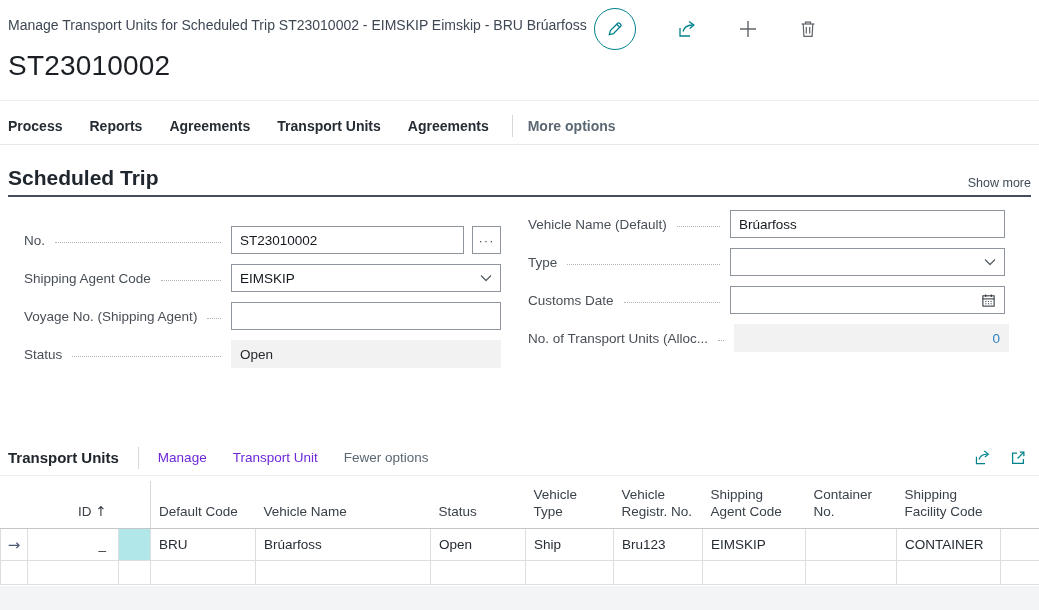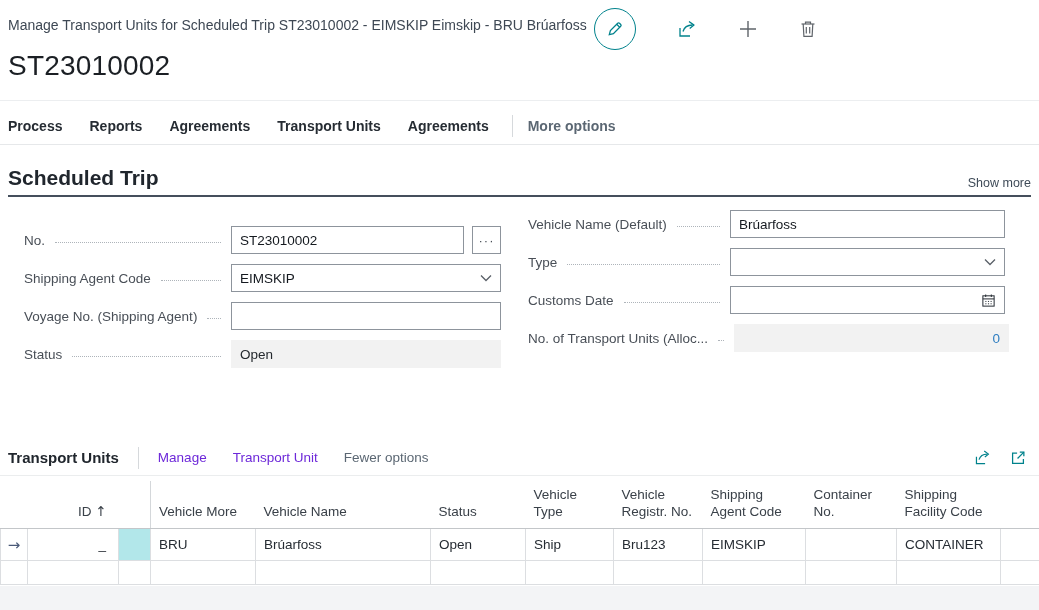--- a/index.html
+++ b/index.html
@@ -253,21 +253,21 @@
       <col style="width:39px">
   </colgroup>
   <thead>
     <tr>
       <th></th>
       <th class="h-id">
         <span>ID</span>
         <span class="sort-up">↑</span>
       </th>
       <th class="h-sel"></th>
-      <th>Vehicle More</th>
+      <th>Default Code</th>
       <th>Vehicle Name</th>
       <th>Status</th>
       <th>Vehicle Type</th>
       <th>Vehicle Registr. No.</th>
       <th>Shipping Agent Code</th>
       <th>Container No.</th>
       <th>Shipping Facility Code</th>
       <th></th>
     </tr>
   </thead>

